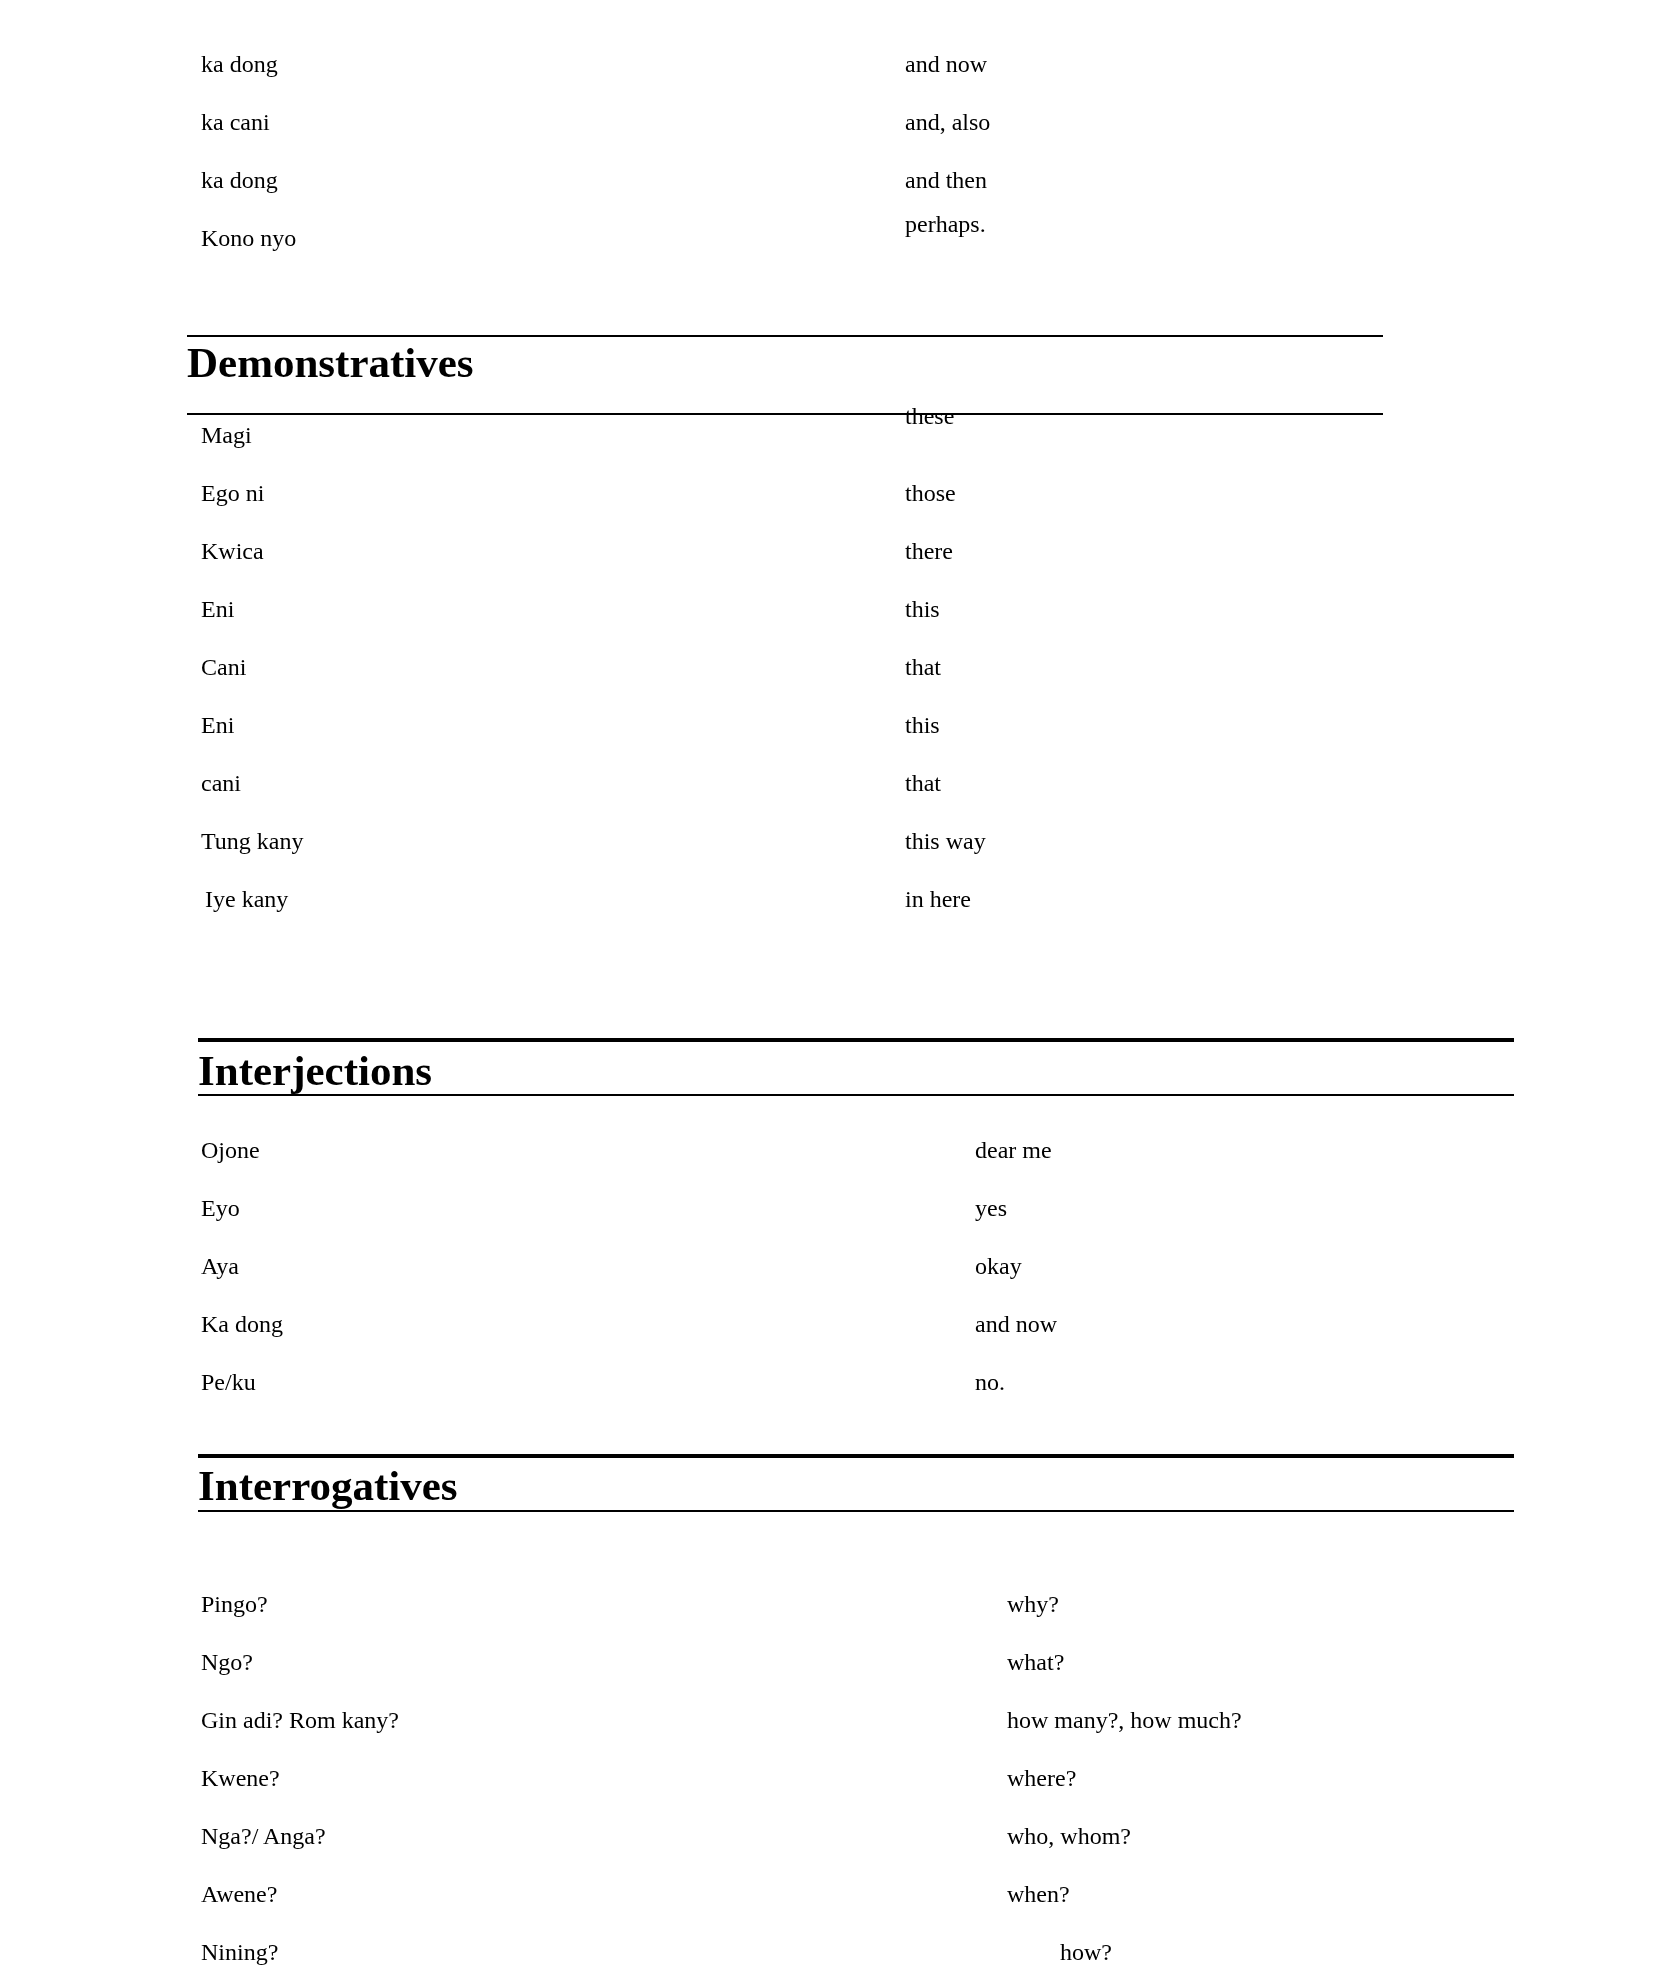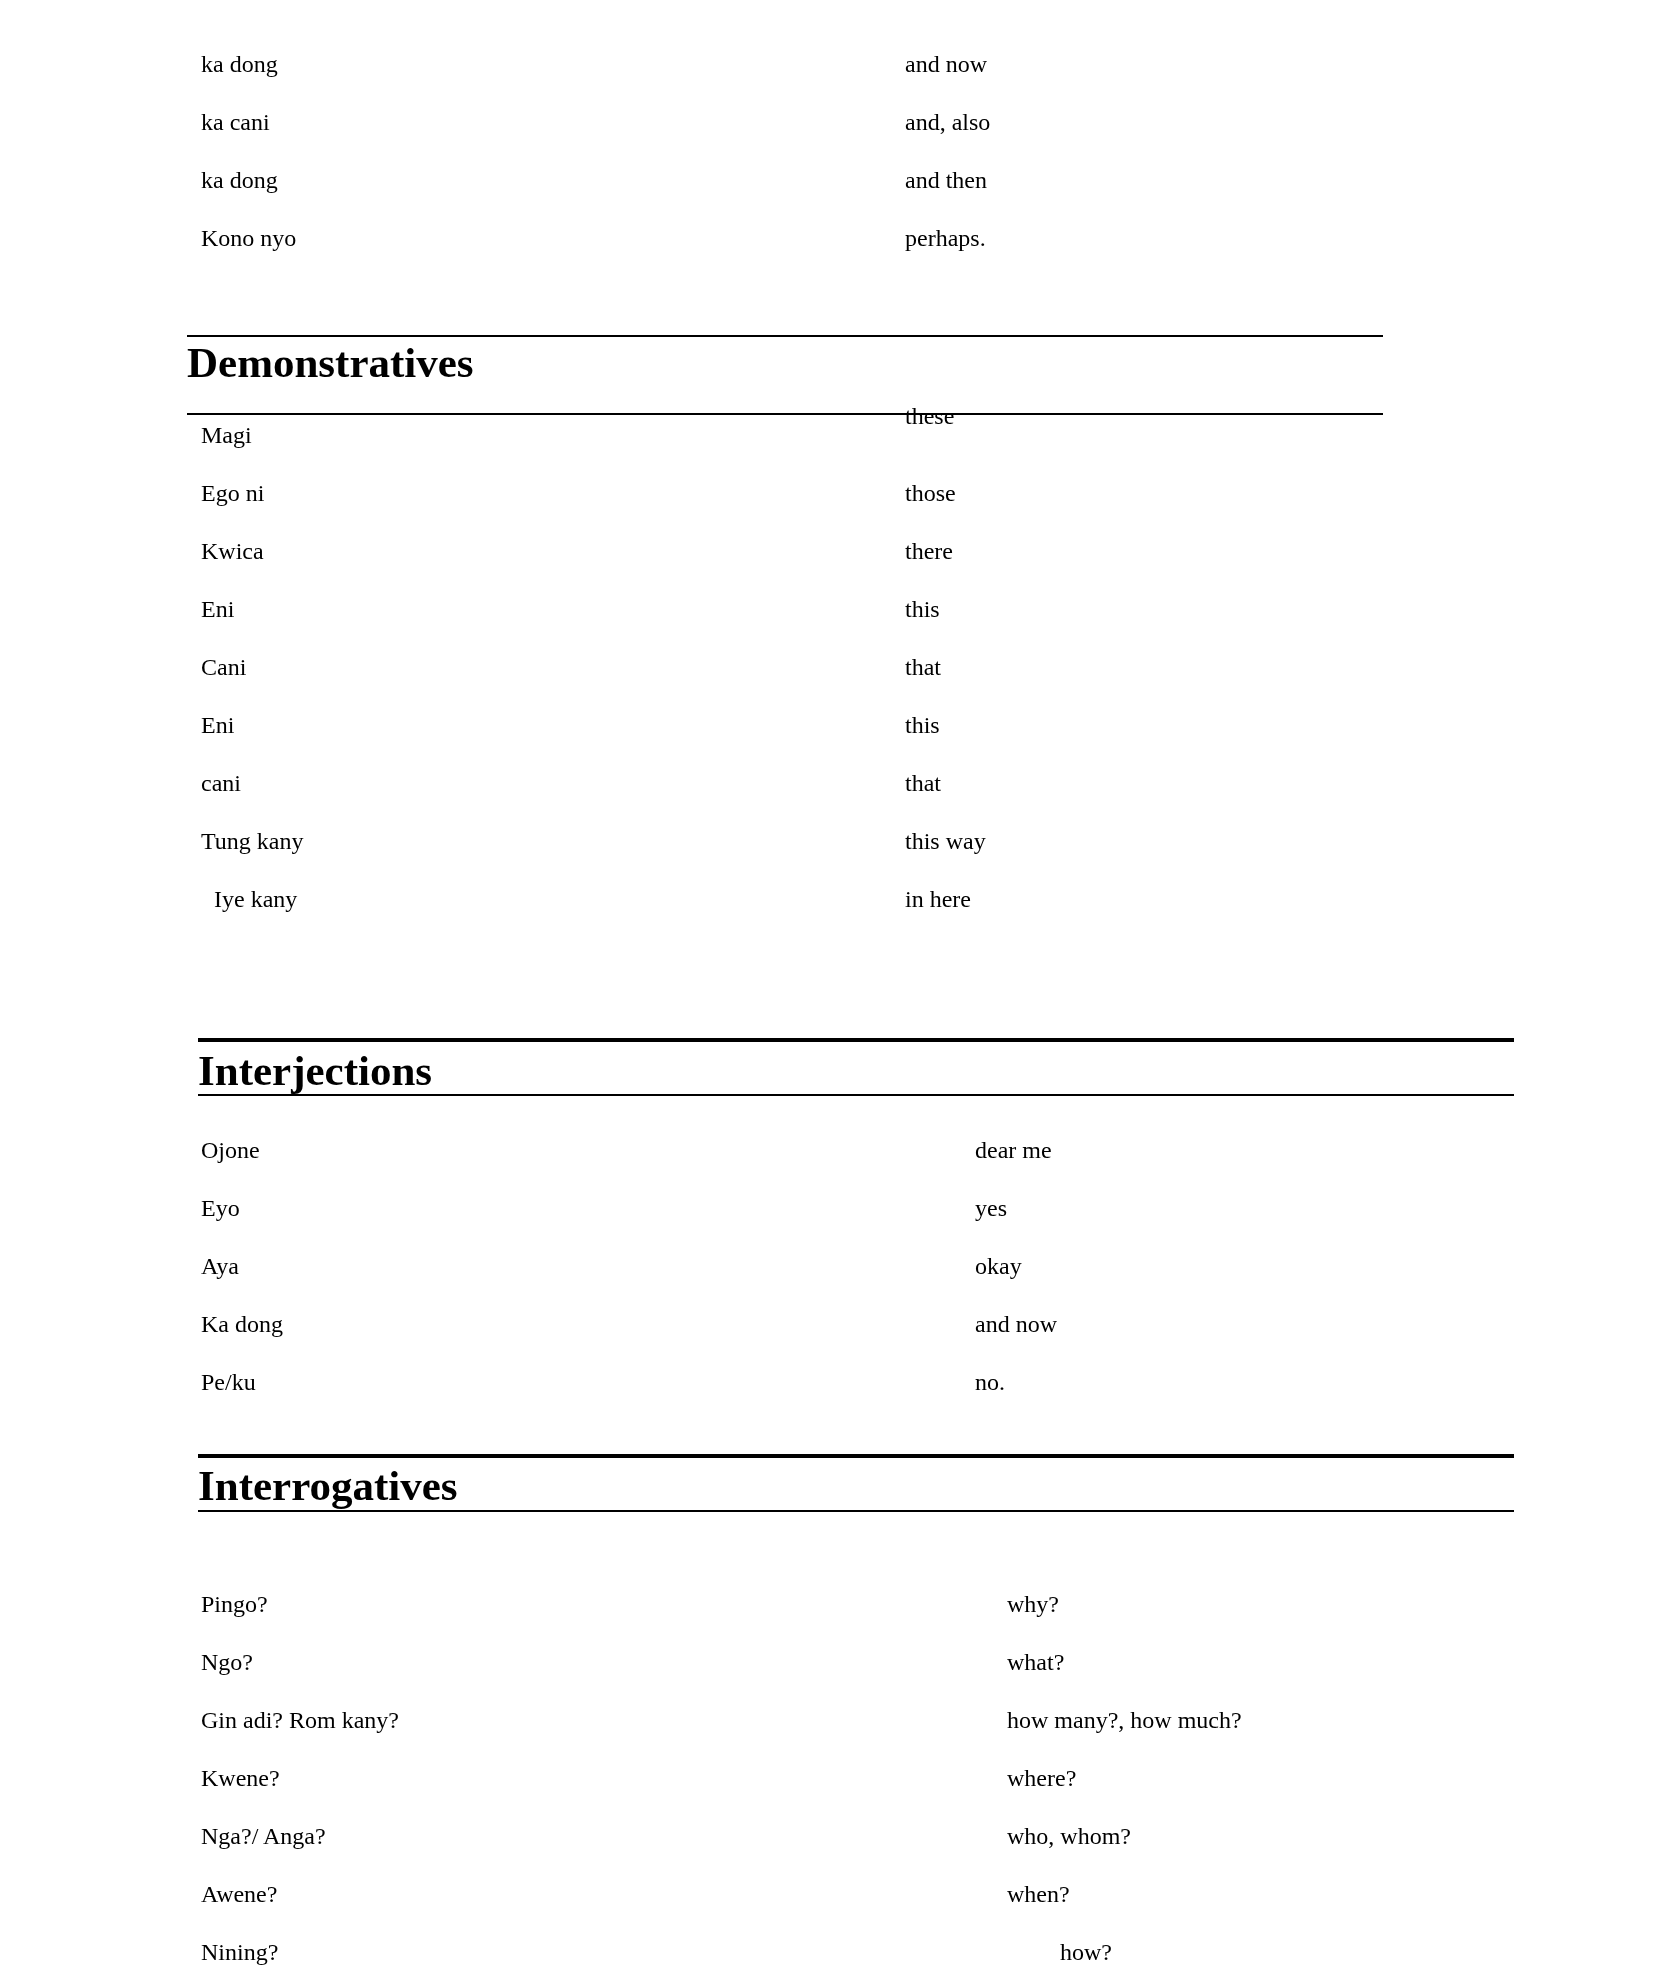--- a/index.html
+++ b/index.html
@@ -13,21 +13,21 @@
 <body>
 
 <div>
   <div class="row" style="left:201px;top:44px">ka dong</div>
   <div class="row" style="left:905px;top:44px">and now</div>
   <div class="row" style="left:201px;top:102px">ka cani</div>
   <div class="row" style="left:905px;top:102px">and, also</div>
   <div class="row" style="left:201px;top:160px">ka dong</div>
   <div class="row" style="left:905px;top:160px">and then</div>
   <div class="row" style="left:201px;top:218px">Kono nyo</div>
-  <div class="row" style="left:905px;top:218px">perhaps.</div>
+  <div class="row" style="left:905px;top:204px">perhaps.</div>
 </div>
 
 <div>
   <div class="rule" style="left:187px;top:335px;width:1196px;height:2px"></div>
   <div class="heading" style="left:187px;top:338px;width:1076px">Demonstratives</div>
   <div class="rule" style="left:187px;top:413px;width:1196px;height:2px"></div>
 
   <div class="row" style="left:201px;top:415px">Magi</div>
   <div class="row" style="left:905px;top:396px">these</div>
   <div class="row" style="left:201px;top:473px">Ego ni</div>
@@ -37,21 +37,21 @@
   <div class="row" style="left:201px;top:589px">Eni</div>
   <div class="row" style="left:905px;top:589px">this</div>
   <div class="row" style="left:201px;top:647px">Cani</div>
   <div class="row" style="left:905px;top:647px">that</div>
   <div class="row" style="left:201px;top:705px">Eni</div>
   <div class="row" style="left:905px;top:705px">this</div>
   <div class="row" style="left:201px;top:763px">cani</div>
   <div class="row" style="left:905px;top:763px">that</div>
   <div class="row" style="left:201px;top:821px">Tung kany</div>
   <div class="row" style="left:905px;top:821px">this way</div>
-  <div class="row" style="left:214px;top:879px">Iye kany</div>
+  <div class="row" style="left:205px;top:879px">Iye kany</div>
   <div class="row" style="left:905px;top:879px">in here</div>
 </div>
 
 <div>
   <div class="rule" style="left:198px;top:1038px;width:1316px;height:4px"></div>
   <div class="heading" style="left:198px;top:1046px;width:1316px">Interjections</div>
   <div class="rule" style="left:198px;top:1094px;width:1316px;height:2px"></div>
 
   <div class="row" style="left:201px;top:1130px">Ojone</div>
   <div class="row" style="left:975px;top:1130px">dear me</div>

